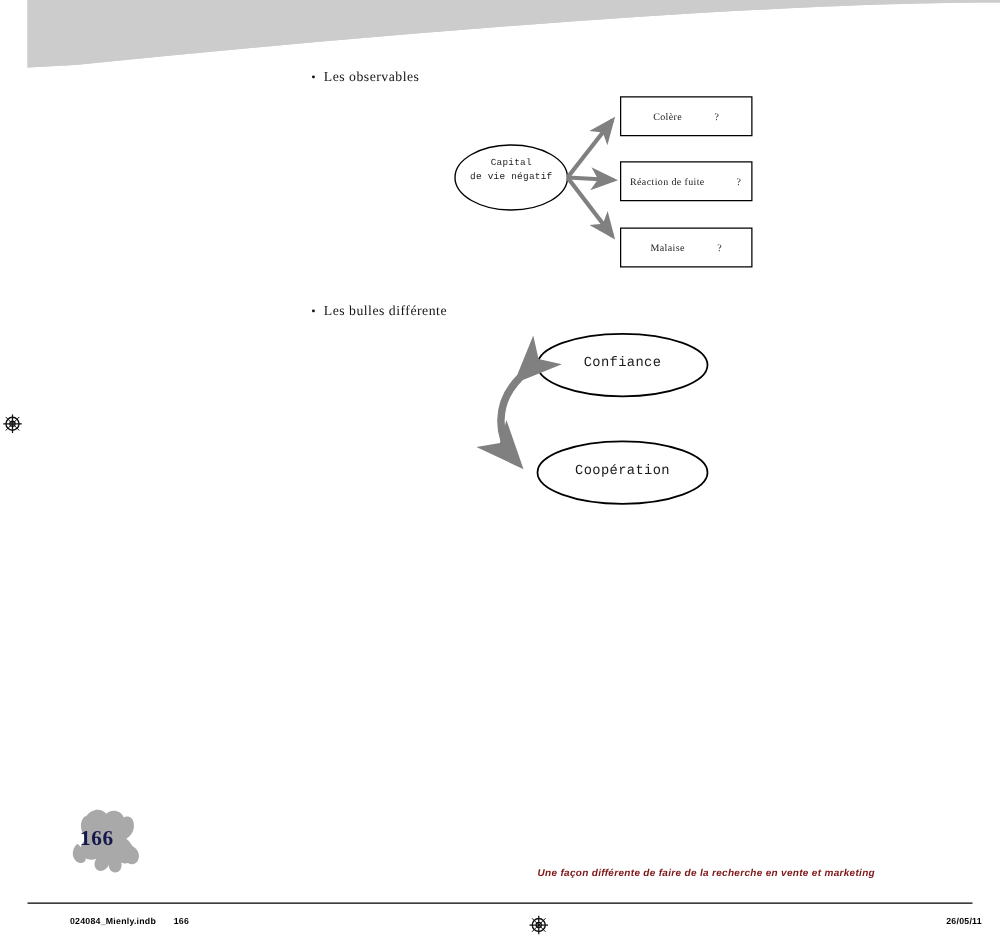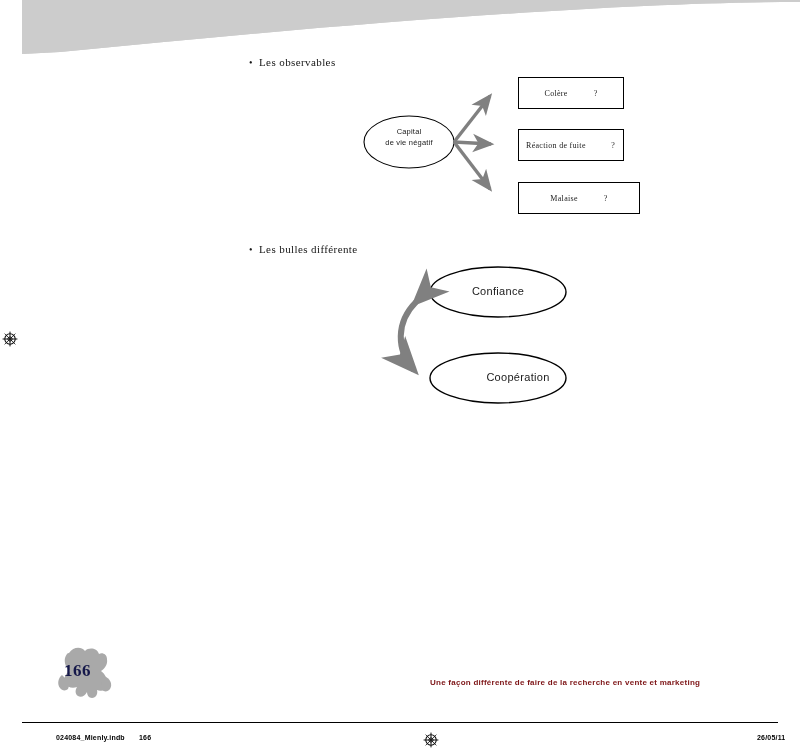--- a/index.html
+++ b/index.html
@@ -64,93 +64,92 @@
   }
 
   .node-box {
     position: absolute;
     border: 1px solid #000000;
     background: #ffffff;
     box-sizing: border-box;
     display: flex;
     align-items: center;
     justify-content: center;
-    margin-left: 22px;
   }
   .node-box-inner {
     display: flex;
     align-items: baseline;
     font-family: "Liberation Serif", serif;
     font-size: 8px;
     color: #1a1a1a;
     letter-spacing: .3px;
     white-space: nowrap;
   }
   .node-box .qmark {
     margin-left: 26px;
     font-size: 8px;
   }
   #box-colere   { left: 146px; top: 7px;  width: 106px; height: 32px; }
   #box-reaction { left: 146px; top: 59px; width: 106px; height: 32px; }
-  #box-malaise  { left: 146px; top: 112px; width: 122px; height: 32px; text-align: center; }
+  #box-malaise  { left: 146px; top: 112px; width: 106px; height: 32px; text-align: center; }
 
   #box-reaction .node-box-inner { justify-content: flex-start; width: 100%; padding-left: 7px; }
   #box-reaction .qmark { margin-left: auto; padding-right: 8px; }
 
   .ellipse-label {
     position: absolute;
     text-align: center;
-    font-family: Liberation Sans, sans-serif;
+    font-family: Liberation Mono, monospace;
     color: #1a1a1a;
     pointer-events: none;
     white-space: nowrap;
   }
   #label-capital {
     left: 14px; top: 56px; width: 90px;
     font-size: 7.5px;
     line-height: 11px;
     letter-spacing: .2px;
   }
   #label-confiance {
     left: 50px; top: 35px; width: 136px;
     font-size: 11px;
     letter-spacing: .3px;
     text-align: center;
   }
   #label-cooperation {
     left: 50px; top: 121px; width: 136px;
     font-size: 11px;
     letter-spacing: .3px;
-    padding-left: 20px;
   }
 
   
   .page-number-block {
     position: absolute;
     left: 52px; top: 645px;
     width: 70px; height: 58px;
   }
   .page-number {
     position: absolute;
     left: 12px; top: 16px;
     font-family: "Liberation Serif", serif;
     font-size: 17px;
     font-weight: bold;
     color: #15184a;
     letter-spacing: .5px;
   }
   .footer-tagline {
     position: absolute;
-    left: 430px; top: 678px;
+    left: 430px; top: 694px;
     font-family: "Liberation Sans", sans-serif;
     font-size: 8px;
     font-weight: bold;
     color: #7d1416;
     letter-spacing: .25px;
     white-space: nowrap;
+    font-style: italic;
   }
 
   
   .bottom-rule {
     position: absolute;
     left: 22px; top: 722px;
     width: 756px; height: 0;
     border-top: 1px solid #000000;
   }
   .bottom-left-text {

